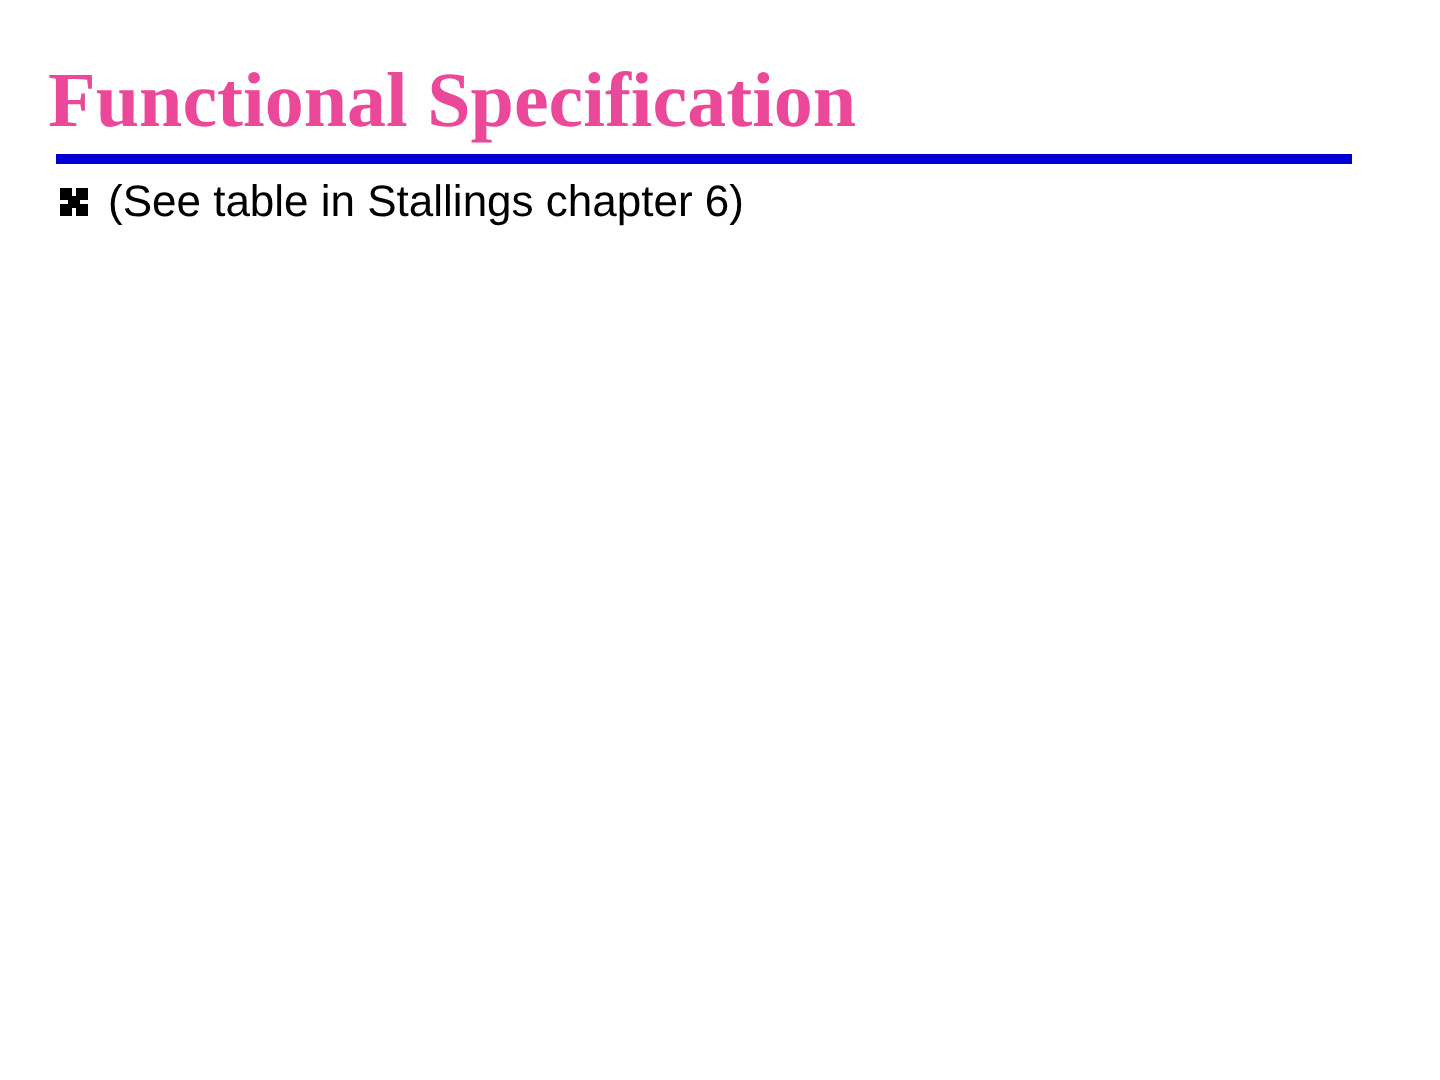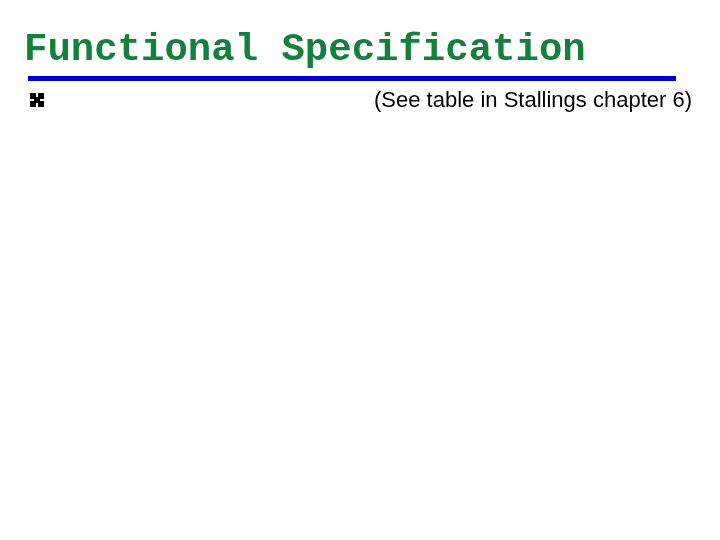--- a/index.html
+++ b/index.html
@@ -5,41 +5,40 @@
   * { margin: 0; padding: 0; box-sizing: border-box; }
   html, body { width: 720px; height: 540px; background: #ffffff; font-family: Arial, Helvetica, sans-serif; }
   .slide {
     width: 720px;
     height: 540px;
     background: #ffffff;
     position: relative;
     padding: 28px 28px 0 28px;
   }
   .title {
-    font-family: Liberation Mono, monospace;
+    font-family: Liberation Serif, serif;
     font-weight: 900;
     font-size: 39px;
-    color: #15803d;
+    color: #ec4899;
     letter-spacing: 0px;
     margin-left: -4px;
   }
   .rule {
     height: 5px;
     background: #0000d6;
     margin-top: 4px;
     width: 648px;
   }
   .body {
     margin-top: 6px;
   }
   .bullet-row {
     display: flex;
     align-items: baseline;
     gap: 6px;
-    justify-content: space-between;
   }
   .bullet-icon {
     font-family: "Arial", sans-serif;
     font-size: 22px;
     color: #000000;
     line-height: 1;
     position: relative;
     top: 2px;
     width: 20px;
     text-align: center;

